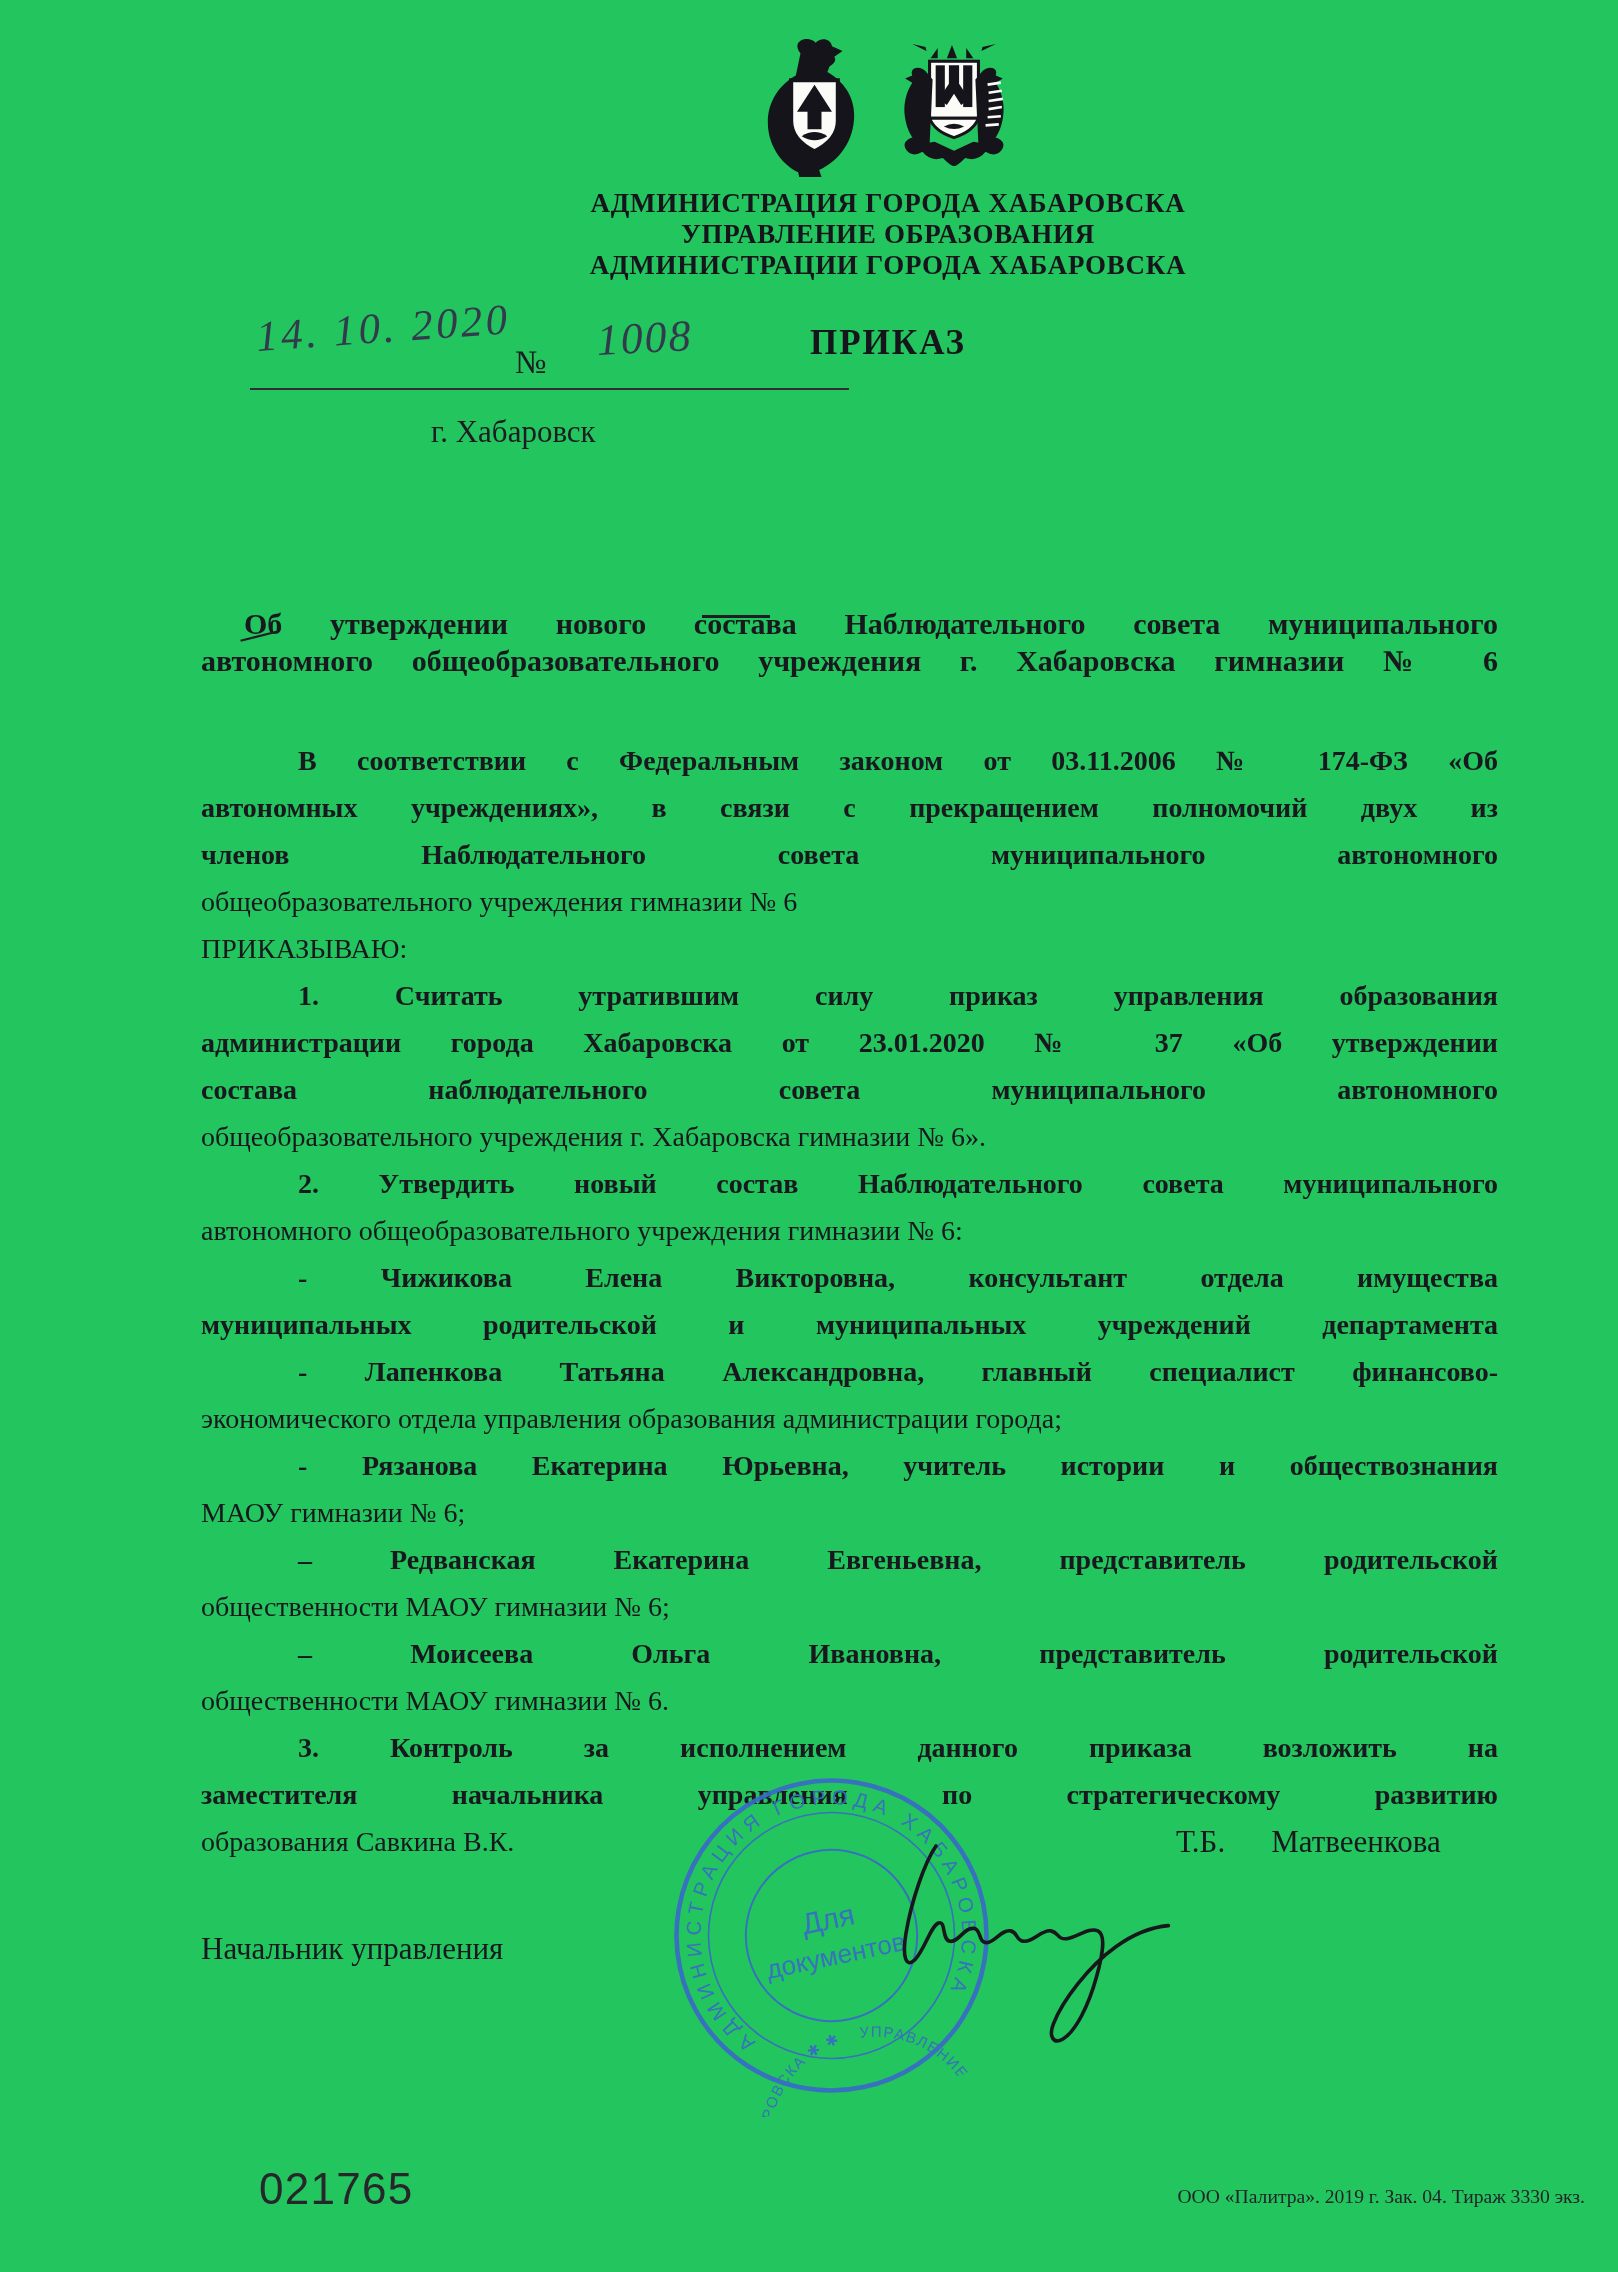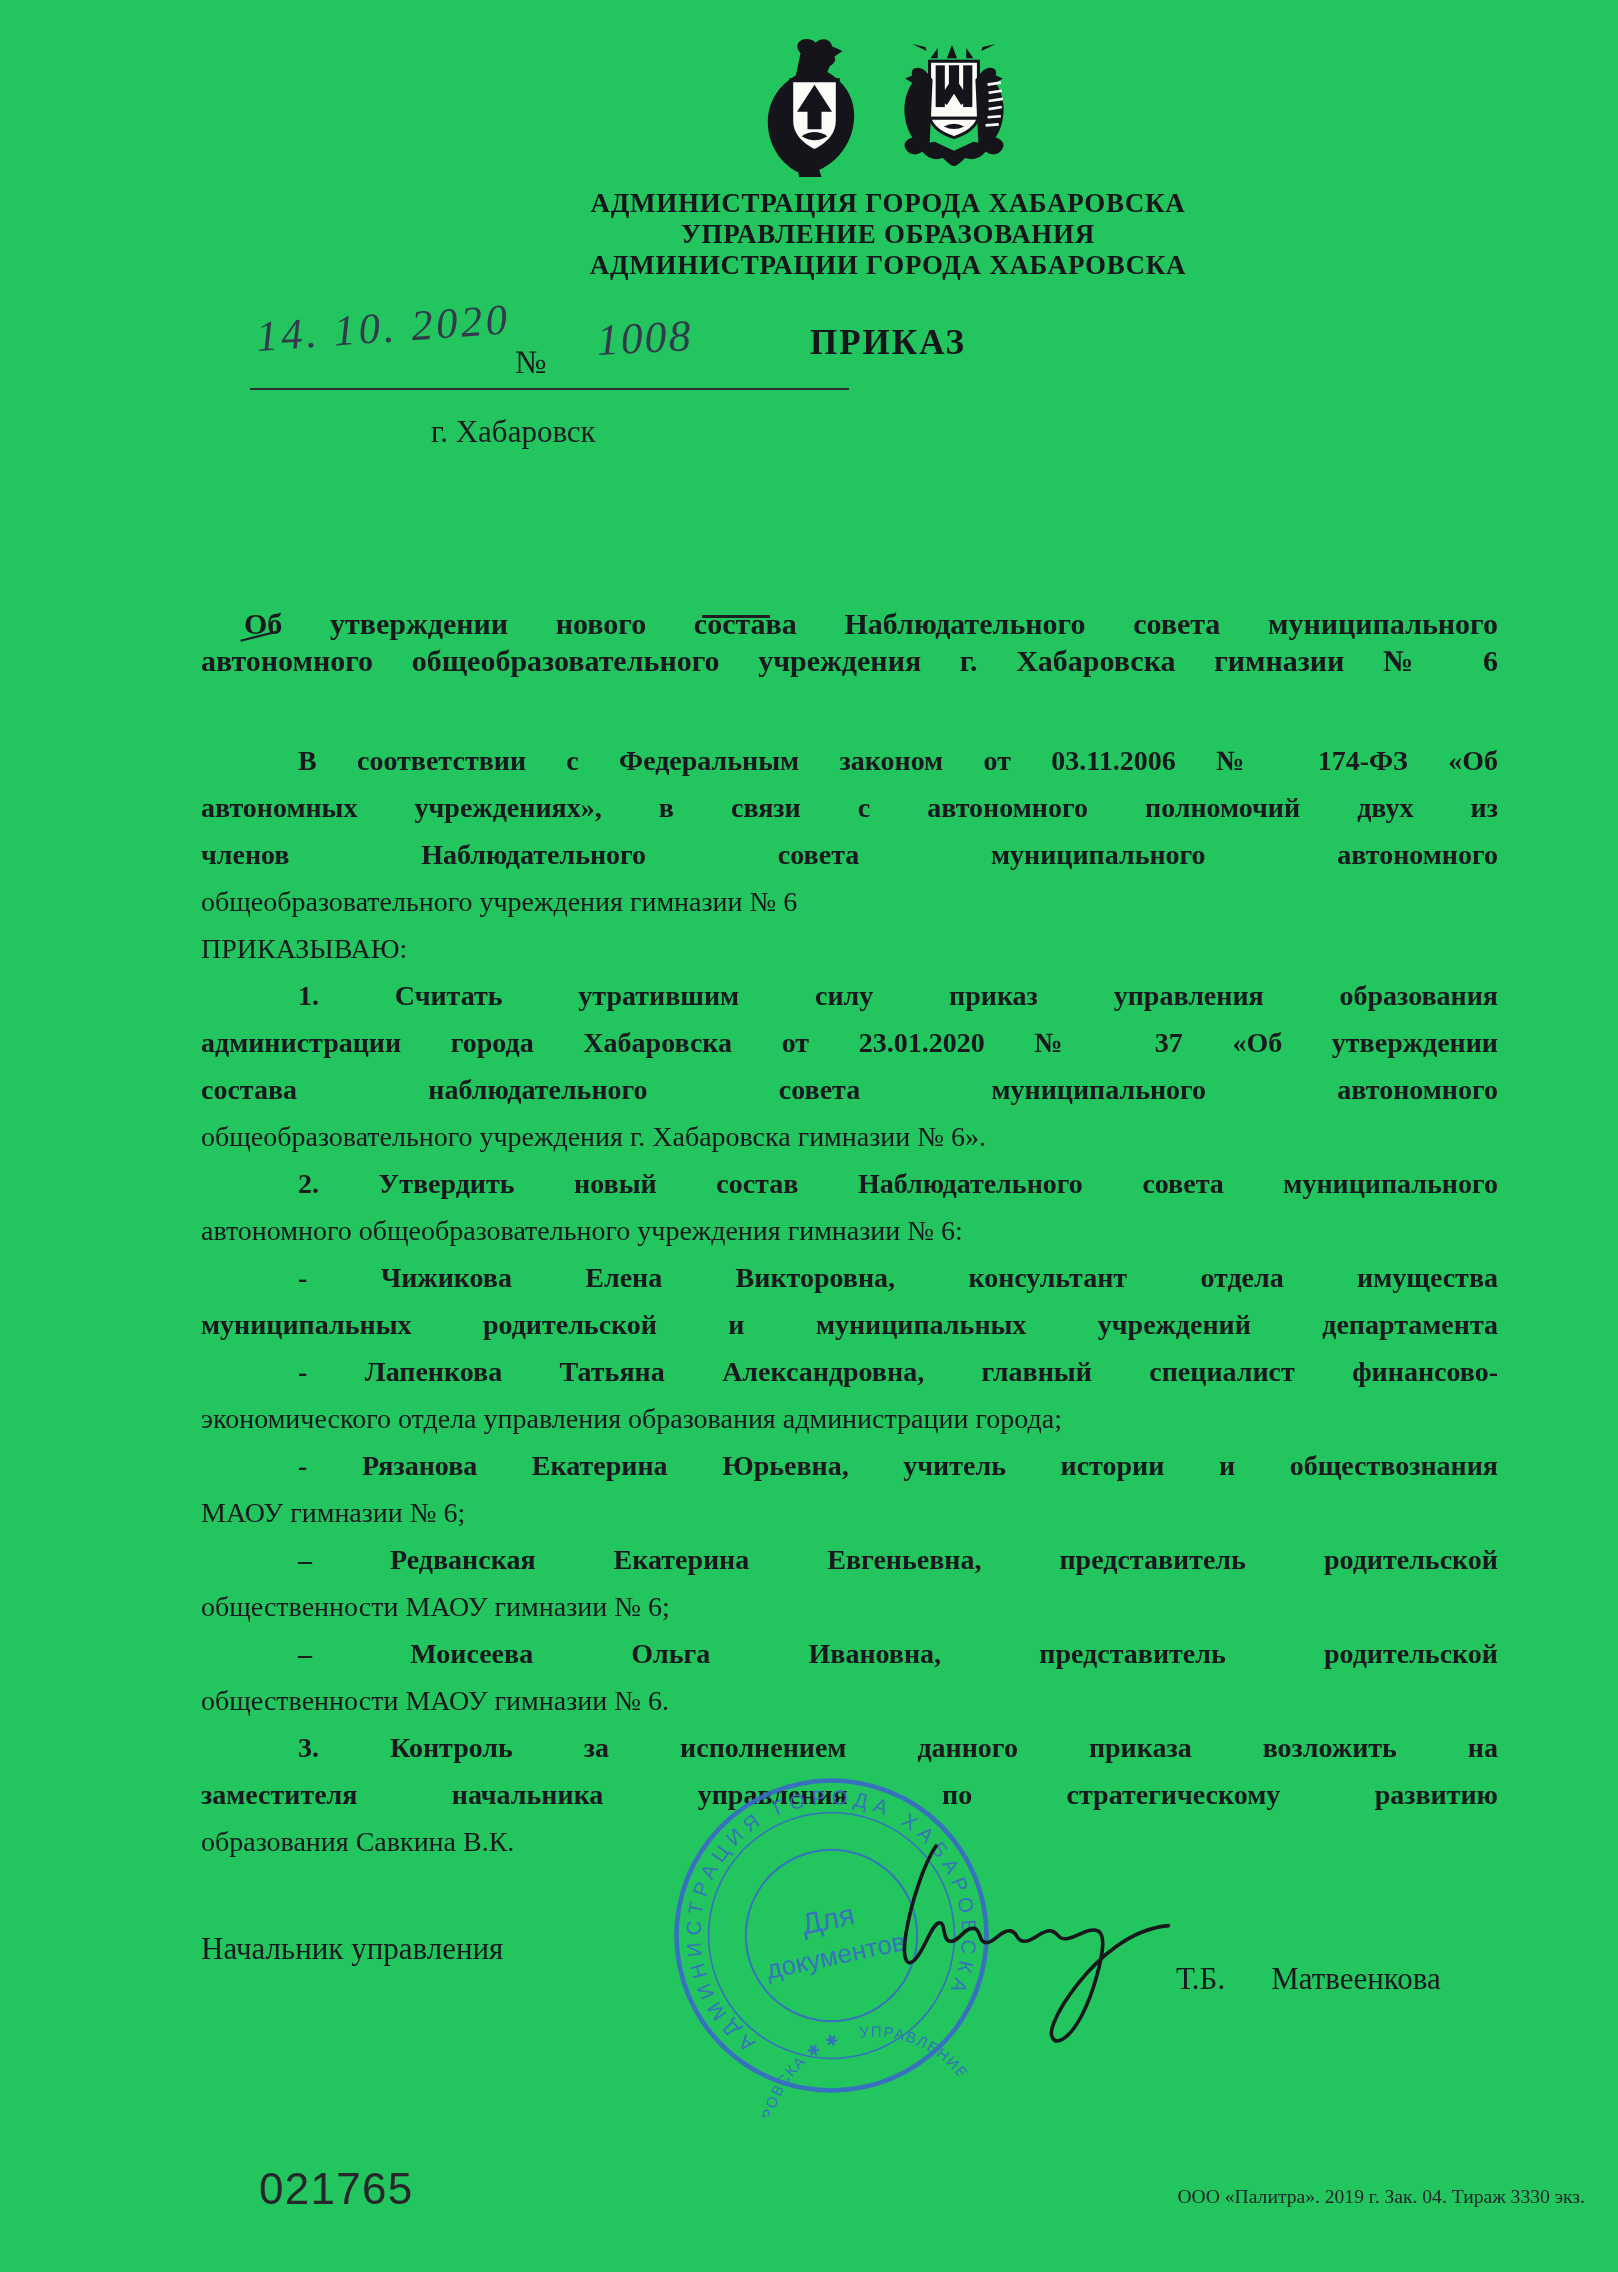--- a/index.html
+++ b/index.html
@@ -52,21 +52,21 @@
     font-size:28px;line-height:47px;
   }
   .line{display:block;}
   .stretch{text-align:justify;text-align-last:justify;font-weight:bold;}
   .plain{text-align:left;text-align-last:left;}
   .indent{text-indent:97px;}
   .sindent{text-indent:43px;}
   
   .signoff-position{position:absolute;left:201px;top:1931px;font-size:31px;}
   .signoff-name{
-    position:absolute;left:1176px;top:1961px;font-size:31px;
+    position:absolute;left:1176px;top:1824px;font-size:31px;
     display:flex;gap:46px;white-space:nowrap;
   }
   
   .stamp{
     position:absolute;left:668px;top:1772px;width:327px;height:327px;
     transform:rotate(-12deg);opacity:.93;
   }
   .signature{position:absolute;left:873px;top:1829px;width:314px;height:222px;}
   
   .form-number{
@@ -134,21 +134,21 @@
 
   <div class="subject-block">
     <div class="line stretch sindent">Об утверждении нового состава Наблюдательного совета муниципального</div>
     <div class="line stretch">автономного общеобразовательного учреждения  г. Хабаровска  гимназии № 6</div>
   </div>
   <div class="artifact art1"></div>
   <div class="artifact art2"></div>
 
   <div class="body-block">
     <div class="line stretch indent">В соответствии с Федеральным законом от 03.11.2006 № 174-ФЗ «Об</div>
-    <div class="line stretch">автономных учреждениях», в связи с автономного полномочий двух из</div>
+    <div class="line stretch">автономных учреждениях», в связи с прекращением полномочий двух из</div>
     <div class="line stretch">членов Наблюдательного совета муниципального автономного</div>
     <div class="line plain">общеобразовательного учреждения гимназии № 6</div>
     <div class="line plain">ПРИКАЗЫВАЮ:</div>
     <div class="line stretch indent">1. Считать утратившим силу приказ управления образования</div>
     <div class="line stretch">администрации города Хабаровска от 23.01.2020 № 37 «Об утверждении</div>
     <div class="line stretch">состава наблюдательного совета муниципального автономного</div>
     <div class="line plain">общеобразовательного учреждения г. Хабаровска гимназии № 6».</div>
     <div class="line stretch indent">2. Утвердить новый состав Наблюдательного совета муниципального</div>
     <div class="line plain">автономного общеобразовательного учреждения  гимназии № 6:</div>
     <div class="line stretch indent">- Чижикова Елена Викторовна, консультант отдела имущества</div>

